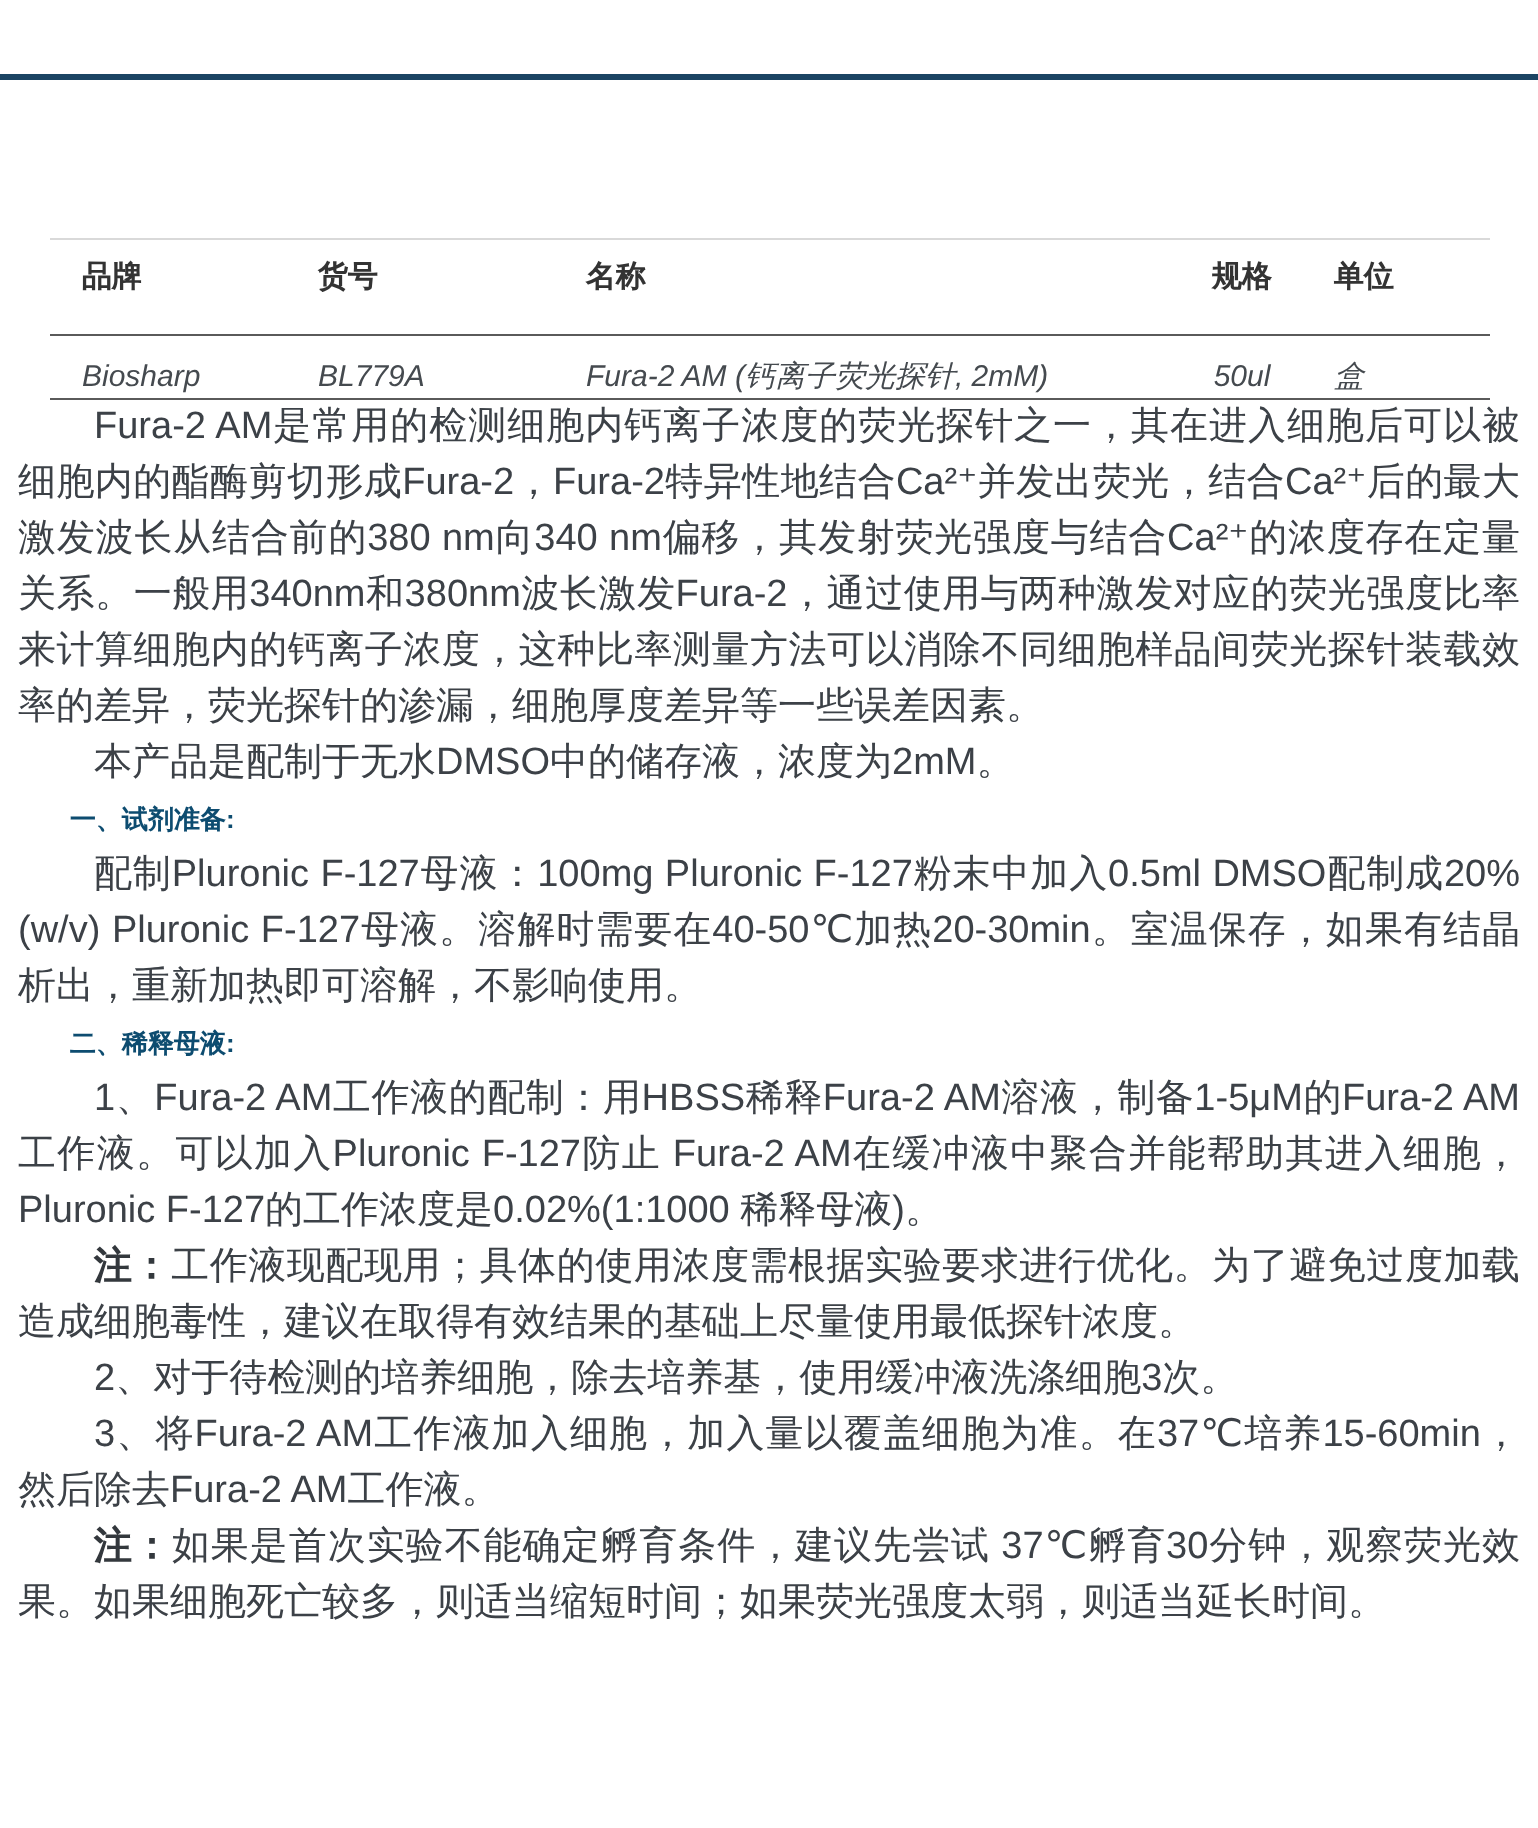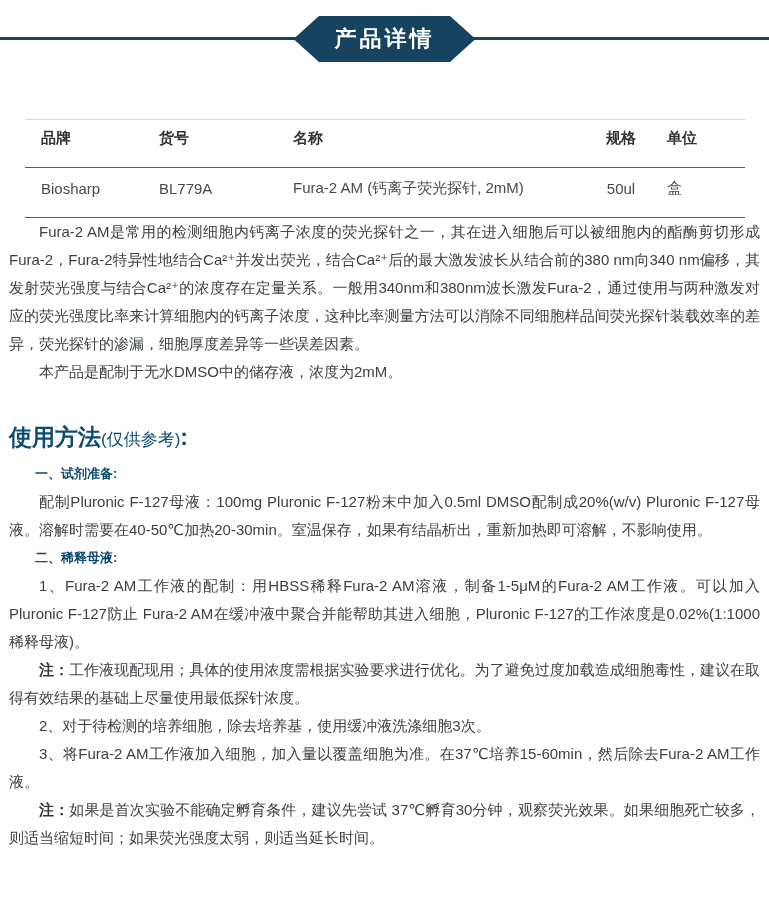--- a/index.html
+++ b/index.html
@@ -32,59 +32,57 @@
   .product-table {
     width: 720px; margin: 57px 0 0 16px;
     border-collapse: collapse; font-size: 15px;
     border-top: 1px solid #d9d9d9;
   }
   .product-table th {
     font-weight: bold; color: #333333; text-align: left;
     padding: 9px 0 19px 0; border-bottom: 1px solid #5a5a5a;
   }
   .product-table td {
-    color: #454a4f; padding: 11px 0 19px 0;
+    color: #454a4f; padding: 11px 0 1px 0;
     border-bottom: 1px solid #5a5a5a;
+    font-style: italic;
   }
   .product-table th.c-brand, .product-table td.c-brand { padding-left: 16px; width: 134px; }
   .product-table th.c-cat,   .product-table td.c-cat   { width: 134px; }
   .product-table th.c-name,  .product-table td.c-name  { width: 282px; }
   .product-table th.c-spec,  .product-table td.c-spec  { width: 92px; text-align: center; }
   .product-table th.c-unit,  .product-table td.c-unit  { width: 78px; text-align: left; }
 
   
   .section-title {
     font-size: 23px; font-weight: bold; color: #0d4c70;
     margin: 0; line-height: 1.2;
   }
   .intro-title { margin: 55px 0 10px 0; }
   .usage-title { margin: 38px 0 8px 0; }
   .usage-title .title-note { font-size: 17px; font-weight: normal; }
   .usage-title .title-colon { font-size: 23px; font-weight: bold; }
 
   .body-text {
-    margin: 0; font-size: 15px; line-height: 28px;
+    margin: 0; font-size: 19px; line-height: 28px;
     text-align: justify; text-indent: 2em; color: #3c4147;
   }
   .sub-heading {
     margin: 0; font-size: 13px; line-height: 28px;
     font-weight: bold; color: #0d4c70; text-indent: 2em;
   }
   .note-prefix { font-weight: bold; color: #33383d; }
 </style>
 </head>
 <body>
 
 <div class="page">
 
   <div class="banner-wrap">
     <div class="banner-line"></div>
-    <div class="banner-shape">
-      <span class="banner-title">产品详情</span>
-    </div>
   </div>
 
   <table class="product-table">
     <thead>
       <tr>
         <th class="c-brand">品牌</th>
         <th class="c-cat">货号</th>
         <th class="c-name">名称</th>
         <th class="c-spec">规格</th>
         <th class="c-unit">单位</th>
@@ -97,21 +95,20 @@
         <td class="c-name">Fura-2 AM (钙离子荧光探针, 2mM)</td>
         <td class="c-spec">50ul</td>
         <td class="c-unit">盒</td>
       </tr>
     </tbody>
   </table>
 
   <p class="body-text">Fura-2 AM是常用的检测细胞内钙离子浓度的荧光探针之一，其在进入细胞后可以被细胞内的酯酶剪切形成Fura-2，Fura-2特异性地结合Ca²⁺并发出荧光，结合Ca²⁺后的最大激发波长从结合前的380 nm向340 nm偏移，其发射荧光强度与结合Ca²⁺的浓度存在定量关系。一般用340nm和380nm波长激发Fura-2，通过使用与两种激发对应的荧光强度比率来计算细胞内的钙离子浓度，这种比率测量方法可以消除不同细胞样品间荧光探针装载效率的差异，荧光探针的渗漏，细胞厚度差异等一些误差因素。</p>
   <p class="body-text">本产品是配制于无水DMSO中的储存液，浓度为2mM。</p>
 
-  <h2 class="section-title usage-title"><span>使用方法</span><span class="title-note">(仅供参考)</span><span class="title-colon">:</span></h2>
 
   <p class="sub-heading">一、试剂准备:</p>
   <p class="body-text">配制Pluronic F-127母液：100mg Pluronic F-127粉末中加入0.5ml DMSO配制成20%(w/v) Pluronic F-127母液。溶解时需要在40-50℃加热20-30min。室温保存，如果有结晶析出，重新加热即可溶解，不影响使用。</p>
   <p class="sub-heading">二、稀释母液:</p>
 
   <p class="body-text"><span class="note-prefix"></span><span>1、Fura-2 AM工作液的配制：用HBSS稀释Fura-2 AM溶液，制备1-5μM的Fura-2 AM工作液。可以加入Pluronic F-127防止 Fura-2 AM在缓冲液中聚合并能帮助其进入细胞，Pluronic F-127的工作浓度是0.02%(1:1000 稀释母液)。</span></p>
   <p class="body-text"><span class="note-prefix">注：</span><span>工作液现配现用；具体的使用浓度需根据实验要求进行优化。为了避免过度加载造成细胞毒性，建议在取得有效结果的基础上尽量使用最低探针浓度。</span></p>
   <p class="body-text"><span class="note-prefix"></span><span>2、对于待检测的培养细胞，除去培养基，使用缓冲液洗涤细胞3次。</span></p>
   <p class="body-text"><span class="note-prefix"></span><span>3、将Fura-2 AM工作液加入细胞，加入量以覆盖细胞为准。在37℃培养15-60min，然后除去Fura-2 AM工作液。</span></p>
   <p class="body-text"><span class="note-prefix">注：</span><span>如果是首次实验不能确定孵育条件，建议先尝试 37℃孵育30分钟，观察荧光效果。如果细胞死亡较多，则适当缩短时间；如果荧光强度太弱，则适当延长时间。</span></p>

